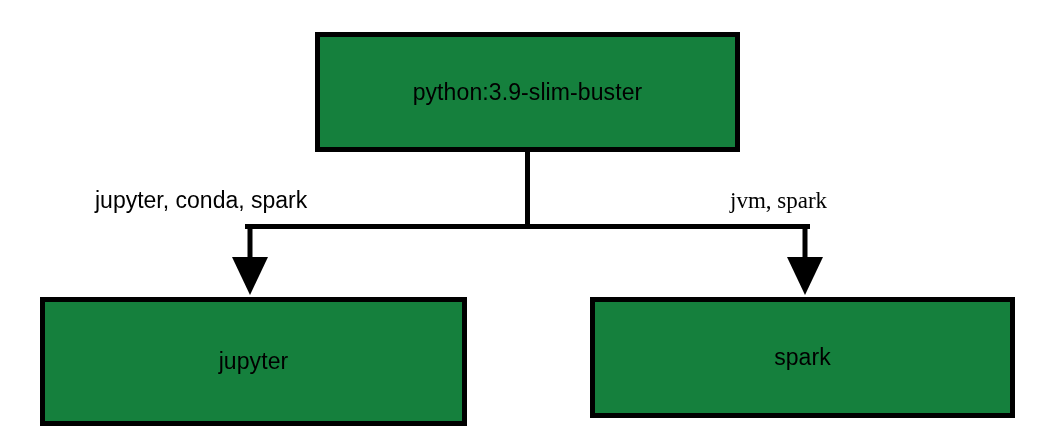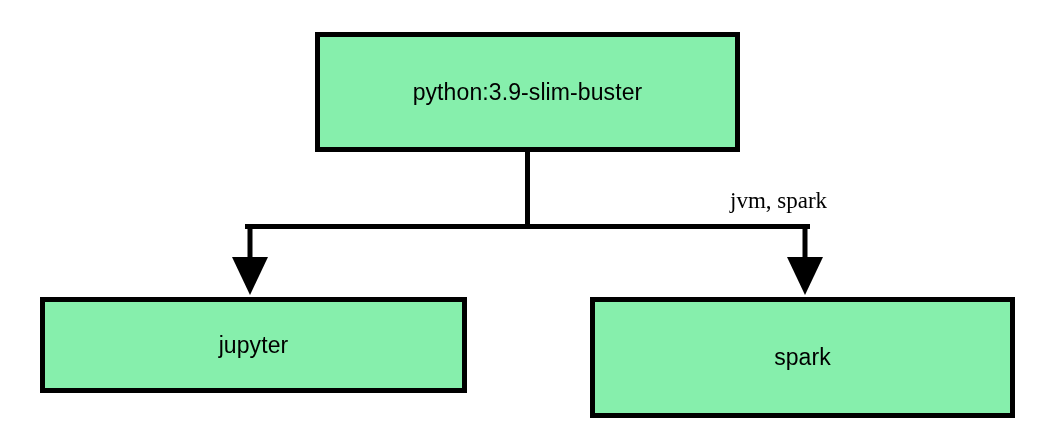--- a/index.html
+++ b/index.html
@@ -21,35 +21,35 @@
     position: absolute;
     left: 0;
     top: 0;
     width: 1046px;
     height: 444px;
   }
   
   .node {
     position: absolute;
     box-sizing: border-box;
-    background: #86efac;
+    background: #15803d;
     border: 5px solid #000000;
     display: flex;
     align-items: center;
     justify-content: center;
   }
   .node-label {
     font-size: 23px;
     line-height: 1;
     color: #000000;
     letter-spacing: 0.1px;
     white-space: nowrap;
   }
   #node-base   { left: 315px; top: 32px;  width: 425px; height: 120px; }
-  #node-jupyter{ left: 40px;  top: 297px; width: 427px; height: 96px; }
+  #node-jupyter{ left: 40px;  top: 297px; width: 427px; height: 129px; }
   #node-spark  { left: 590px; top: 297px; width: 425px; height: 121px; }
 
   
   .annotation {
     position: absolute;
     font-size: 23px;
     line-height: 1;
     color: #000000;
     white-space: nowrap;
   }
@@ -75,20 +75,21 @@
     <line x1="805" y1="224" x2="805" y2="259" stroke="#000000" stroke-width="5"></line>
 
     <polygon points="787,257 823,257 805,295" fill="#000000"></polygon>
   </svg>
 
   <div class="node" id="node-base">
     <span class="node-label">python:3.9-slim-buster</span>
   </div>
 
 
+  <div class="annotation" id="edge-label-left">jupyter, conda, spark</div>
 
   <div class="annotation" id="edge-label-right">jvm, spark</div>
 
   <div class="node" id="node-jupyter">
     <span class="node-label">jupyter</span>
   </div>
 
   <div class="node" id="node-spark">
     <span class="node-label">spark</span>
   </div>

